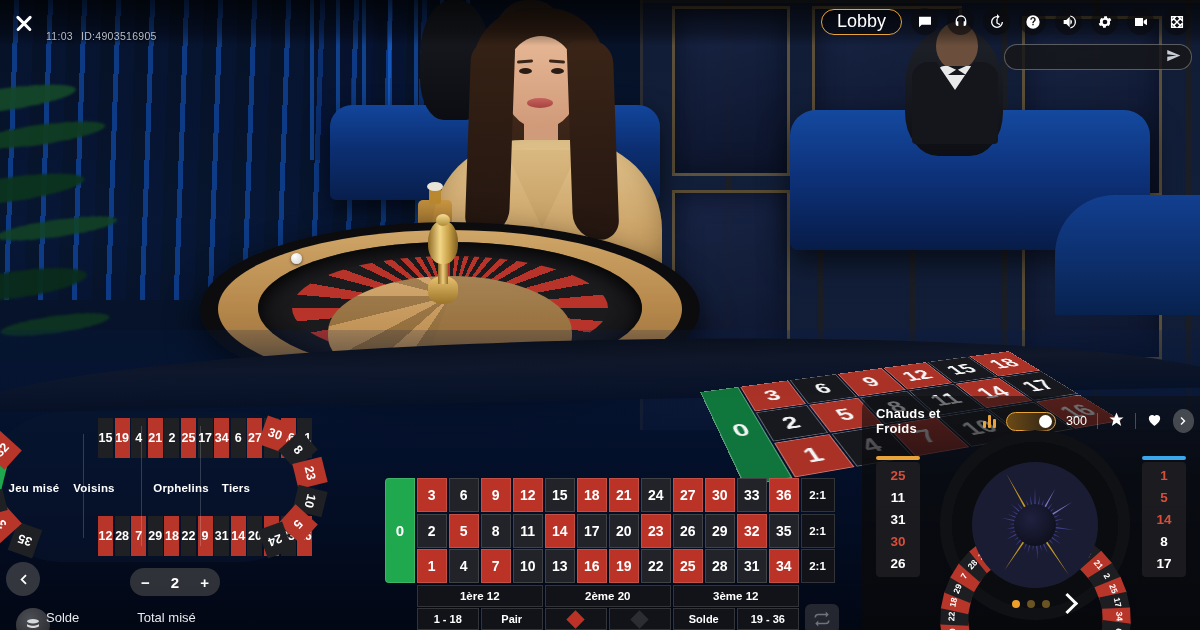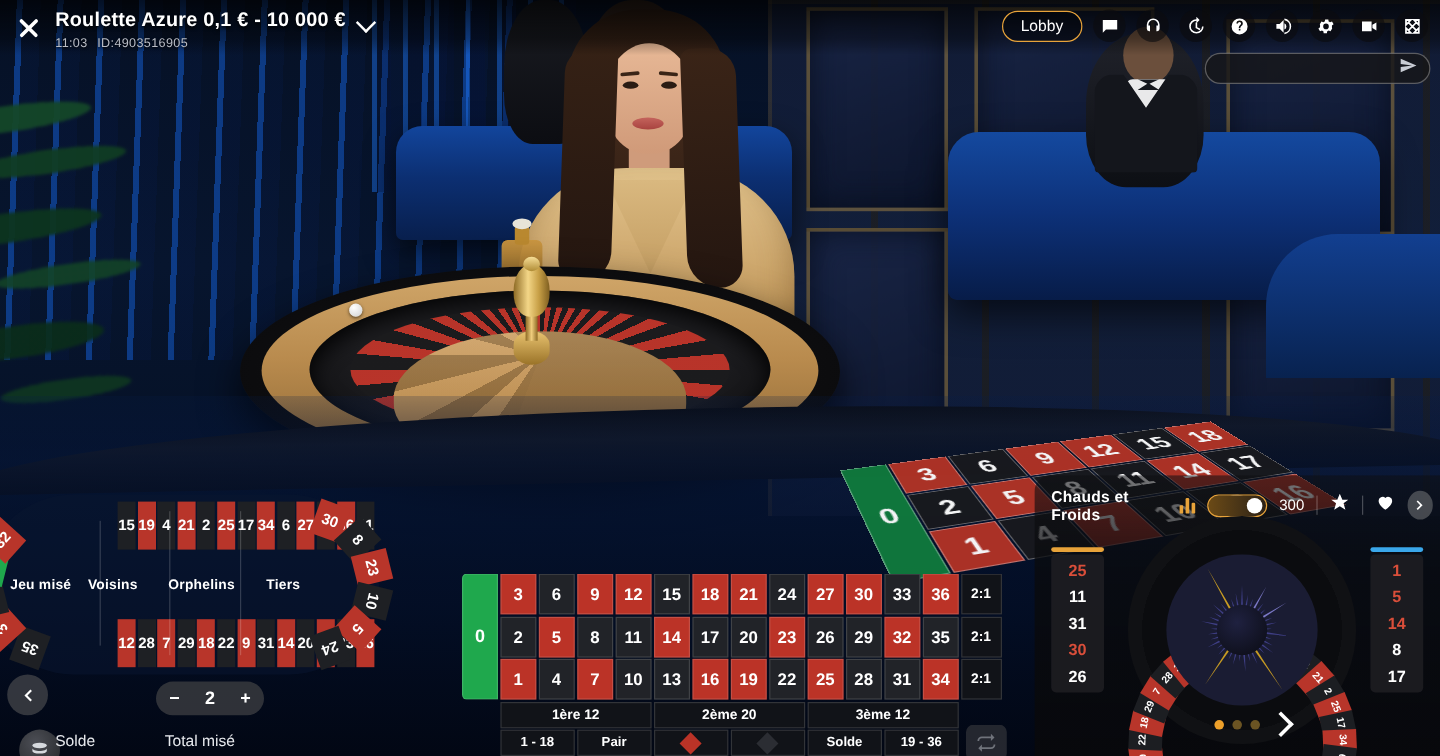--- a/index.html
+++ b/index.html
@@ -228,21 +228,21 @@
   .game-title { font-size:16.5px; font-weight:700; letter-spacing:.2px; color:#fff;
                 text-shadow:0 1px 3px rgba(0,0,0,.9); }
   .chev-down { width:18px; height:18px; position:relative; cursor:pointer; }
   .chev-down::after { content:''; position:absolute; left:3px; top:4px; width:10px; height:10px;
     border-right:2.4px solid #fff; border-bottom:2.4px solid #fff; transform: rotate(45deg); }
   .sub-row { position:absolute; left:46px; top:30px; display:flex; gap:8px;
     font-size:10.5px; color:#b9bdc6; letter-spacing:.3px; text-shadow:0 1px 2px rgba(0,0,0,.9); }
 
   .top-right { position:absolute; right:10px; top:8px; display:flex; align-items:center; gap:9px; }
   .lobby-btn { height:26px; padding:0 15px; border:1.6px solid #e8a33a; border-radius:13px;
-    display:flex; align-items:center; justify-content:center; font-size:13px; color:#fff;
+    display:flex; align-items:center; justify-content:center; font-size:18px; color:#fff;
     background: rgba(0,0,0,.35); cursor:pointer; }
   .ic { width:27px; height:27px; border-radius:50%; background: rgba(12,12,14,.62);
     display:flex; align-items:center; justify-content:center; cursor:pointer; }
   .ic svg { width:16px; height:16px; fill:#fff; }
   .chat-input-wrap { position:absolute; right:8px; top:44px; width:188px; height:26px;
     background: rgba(22,22,24,.82); border:1px solid rgba(255,255,255,.3); border-radius:13px;
     display:flex; align-items:center; padding:0 10px; }
   .chat-input { flex:1; background:transparent; border:none; outline:none; color:#fff; font-size:11px;
     font-family:"Liberation Sans", sans-serif; }
   .chat-input::placeholder { color:#8b8f98; }
@@ -427,24 +427,20 @@
         <div class="phys-cell pc-black">4</div>
         <div class="phys-cell pc-red">7</div>
         <div class="phys-cell pc-black">10</div>
         <div class="phys-cell pc-black">13</div>
         <div class="phys-cell pc-red">16</div>
       </div>
   </div>
 
   <div class="topbar">
     <div class="close-x"></div>
-    <div class="title-row">
-      <div class="game-title">Roulette Azure 0,1 € - 10 000 €</div>
-      <div class="chev-down"></div>
-    </div>
     <div class="sub-row">
       <span>11:03</span>
       <span>ID:4903516905</span>
     </div>
 
     <div class="top-right">
       <div class="lobby-btn">Lobby</div>
 
       <div class="ic">
         <svg viewBox="0 0 24 24">
@@ -536,21 +532,21 @@
         <div class="rt-seg seg-black" style="left: 276.153px; top: 112.623px; width: 26px; height: 30px; transform: rotate(160deg);">24</div>
         <div class="rt-seg seg-black" style="left: 25.8469px; top: 112.623px; width: 26px; height: 30px; transform: rotate(200deg);">35</div>
         <div class="rt-seg seg-red" style="left: 3.38389px; top: 97.4713px; width: 26px; height: 30px; transform: rotate(228deg);">3</div>
         <div class="rt-seg seg-black" style="left: -9.33656px; top: 73.5476px; width: 26px; height: 30px; transform: rotate(256deg);">26</div>
         <div class="rt-seg seg-green" style="left: -9.33656px; top: 46.4524px; width: 26px; height: 30px; transform: rotate(284deg);">0</div>
         <div class="rt-seg seg-red" style="left: 3.38389px; top: 22.5287px; width: 26px; height: 30px; transform: rotate(312deg);">32</div>
       </div>
     <div id="rt-labels">
         <div class="rt-inner-label" style="left: 16px; top: 70px; width: 64px;">Jeu misé</div>
         <div class="rt-inner-label" style="left: 76px; top: 70px; width: 64px;">Voisins</div>
-        <div class="rt-inner-label" style="left: 150px; top: 70px; width: 64px;">Orphelins</div>
+        <div class="rt-inner-label" style="left: 163px; top: 70px; width: 64px;">Orphelins</div>
         <div class="rt-inner-label" style="left: 218px; top: 70px; width: 64px;">Tiers</div>
         <div class="rt-divider" style="left: 97px; top: 22px; height: 104px;"></div>
         <div class="rt-divider" style="left: 155px; top: 14px; height: 120px;"></div>
         <div class="rt-divider" style="left: 214px; top: 14px; height: 120px;"></div>
       </div>
   </div>
 
 
   <div class="bettable" id="bettable">
       <div class="bt-cell bt-zero">0</div>

